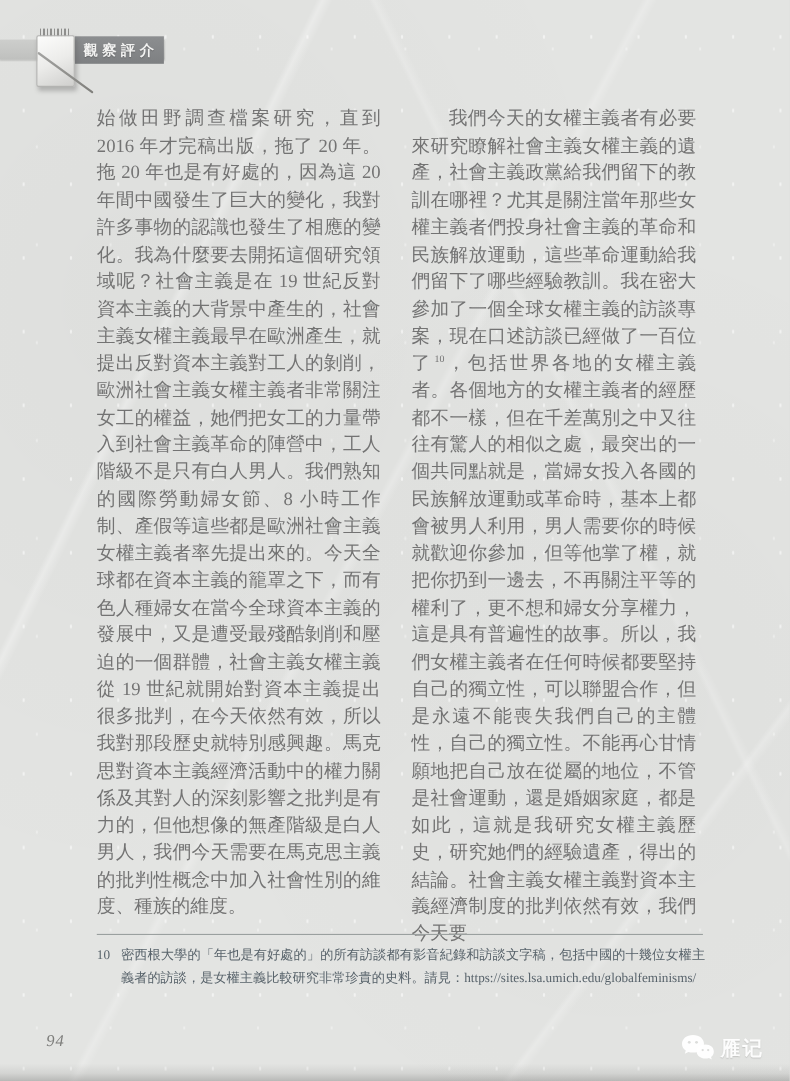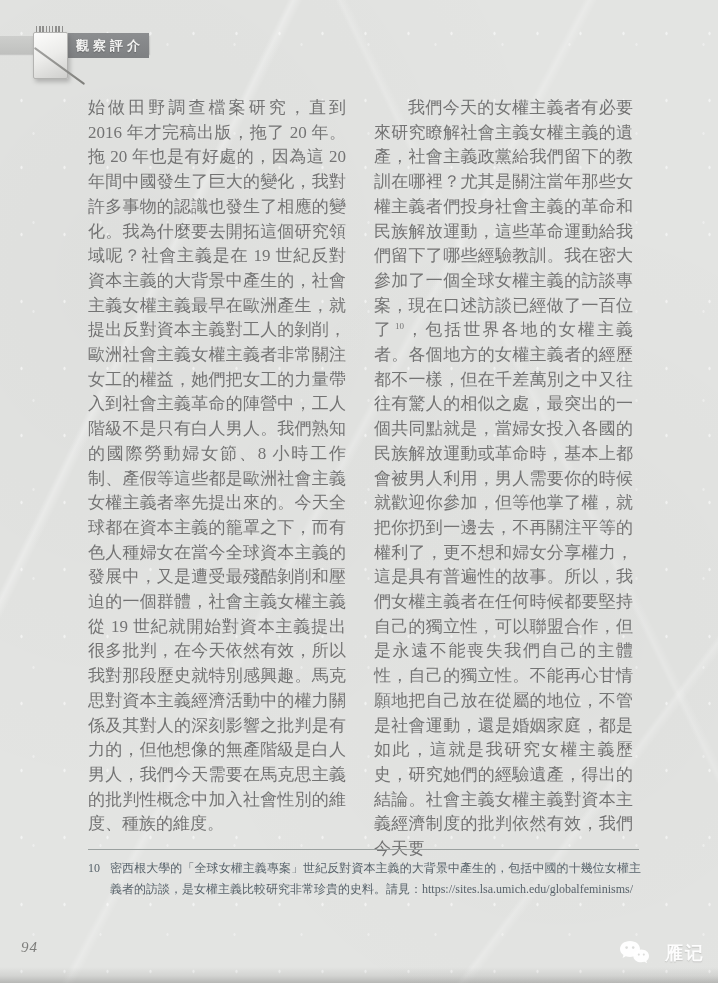--- a/index.html
+++ b/index.html
@@ -77,26 +77,26 @@
   .footnote {
     position:absolute; left:88px; top:858px; width:553px;
     font-size:12px; line-height:21px; color:#57626a;
     display:flex; text-align:justify; text-justify:inter-ideograph;
   }
   .footnote .fn-num { flex:none; width:17px; margin-right:5px; }
   .footnote .fn-text { flex:1; }
 
   
   .page-number {
-    position:absolute; left:21px; top:939px;
+    position:absolute; left:42px; top:939px;
     font-size:15px; font-style:italic; color:#7d7d7b; letter-spacing:1px;
   }
   .watermark {
     position:absolute; left:619px; top:940px;
-    display:flex; align-items:center; gap:16px;
+    display:flex; align-items:center; gap:6px;
   }
   .wm-text {
     font-family:"Liberation Sans","DejaVu Sans",sans-serif;
     font-size:18px; font-weight:bold; letter-spacing:2px;
     color:rgba(255,255,255,0.95);
     text-shadow:0 1px 1px rgba(140,140,138,0.35);
   }
   .bottom-shade {
     position:absolute; left:0; right:0; bottom:0; height:16px; pointer-events:none;
     background:linear-gradient(180deg, rgba(95,95,93,0) 0%, rgba(95,95,93,0.12) 55%, rgba(80,80,78,0.30) 100%);
@@ -119,21 +119,21 @@
     <p>始做田野調查檔案研究，直到 2016 年才完稿出版，拖了 20 年。拖 20 年也是有好處的，因為這 20 年間中國發生了巨大的變化，我對許多事物的認識也發生了相應的變化。我為什麼要去開拓這個研究領域呢？社會主義是在 19 世紀反對資本主義的大背景中產生的，社會主義女權主義最早在歐洲產生，就提出反對資本主義對工人的剝削，歐洲社會主義女權主義者非常關注女工的權益，她們把女工的力量帶入到社會主義革命的陣營中，工人階級不是只有白人男人。我們熟知的國際勞動婦女節、8 小時工作制、產假等這些都是歐洲社會主義女權主義者率先提出來的。今天全球都在資本主義的籠罩之下，而有色人種婦女在當今全球資本主義的發展中，又是遭受最殘酷剝削和壓迫的一個群體，社會主義女權主義從 19 世紀就開始對資本主義提出很多批判，在今天依然有效，所以我對那段歷史就特別感興趣。馬克思對資本主義經濟活動中的權力關係及其對人的深刻影響之批判是有力的，但他想像的無產階級是白人男人，我們今天需要在馬克思主義的批判性概念中加入社會性別的維度、種族的維度。</p>
   </div>
 
   <div class="col col2">
     <p class="indent"><span>我們今天的女權主義者有必要來研究瞭解社會主義女權主義的遺產，社會主義政黨給我們留下的教訓在哪裡？尤其是關注當年那些女權主義者們投身社會主義的革命和民族解放運動，這些革命運動給我們留下了哪些經驗教訓。我在密大參加了一個全球女權主義的訪談專案，現在口述訪談已經做了一百位了</span><sup class="ref">10</sup><span>，包括世界各地的女權主義者。各個地方的女權主義者的經歷都不一樣，但在千差萬別之中又往往有驚人的相似之處，最突出的一個共同點就是，當婦女投入各國的民族解放運動或革命時，基本上都會被男人利用，男人需要你的時候就歡迎你參加，但等他掌了權，就把你扔到一邊去，不再關注平等的權利了，更不想和婦女分享權力，這是具有普遍性的故事。所以，我們女權主義者在任何時候都要堅持自己的獨立性，可以聯盟合作，但是永遠不能喪失我們自己的主體性，自己的獨立性。不能再心甘情願地把自己放在從屬的地位，不管是社會運動，還是婚姻家庭，都是如此，這就是我研究女權主義歷史，研究她們的經驗遺產，得出的結論。社會主義女權主義對資本主義經濟制度的批判依然有效，我們今天要</span></p>
   </div>
 
   <div class="footnote-rule"></div>
   <div class="footnote">
     <span class="fn-num">10</span>
-    <span class="fn-text"><span>密西根大學的「全球女權主義專案」世紀反對資本主義的大背景中產生的，包括中國的十幾位女權主義者的訪談，是女權主義比較研究非常珍貴的史料。請見：</span><span>https://sites.lsa.umich.edu/globalfeminisms/</span></span>
+    <span class="fn-text"><span>密西根大學的「年也是有好處的」的所有訪談都有影音紀錄和訪談文字稿，包括中國的十幾位女權主義者的訪談，是女權主義比較研究非常珍貴的史料。請見：</span><span>https://sites.lsa.umich.edu/globalfeminisms/</span></span>
   </div>
 
   <div class="page-number">94</div>
 
   <div class="watermark">
     <svg class="wm-icon" width="30" height="25" viewBox="0 0 30 25" aria-hidden="true">
       <g fill="rgba(255,255,255,0.95)">
         <path d="M11 1 C5 1 1 4.6 1 9 c0 2.5 1.3 4.6 3.4 6.1 l-0.8 2.9 3.2-1.7 c1.3 0.4 2.7 0.6 4.2 0.6 6 0 10-3.6 10-7.9 C21 4.6 17 1 11 1 Z"></path>
         <path d="M22.3 9.5 c-4.6 0-8 2.9-8 6.4 0 3.5 3.4 6.4 8 6.4 1.1 0 2.2-0.2 3.2-0.5 l2.6 1.4-0.7-2.3 c1.7-1.2 2.6-2.9 2.6-5 0-3.5-3.1-6.4-7.7-6.4 Z"></path>
       </g>

